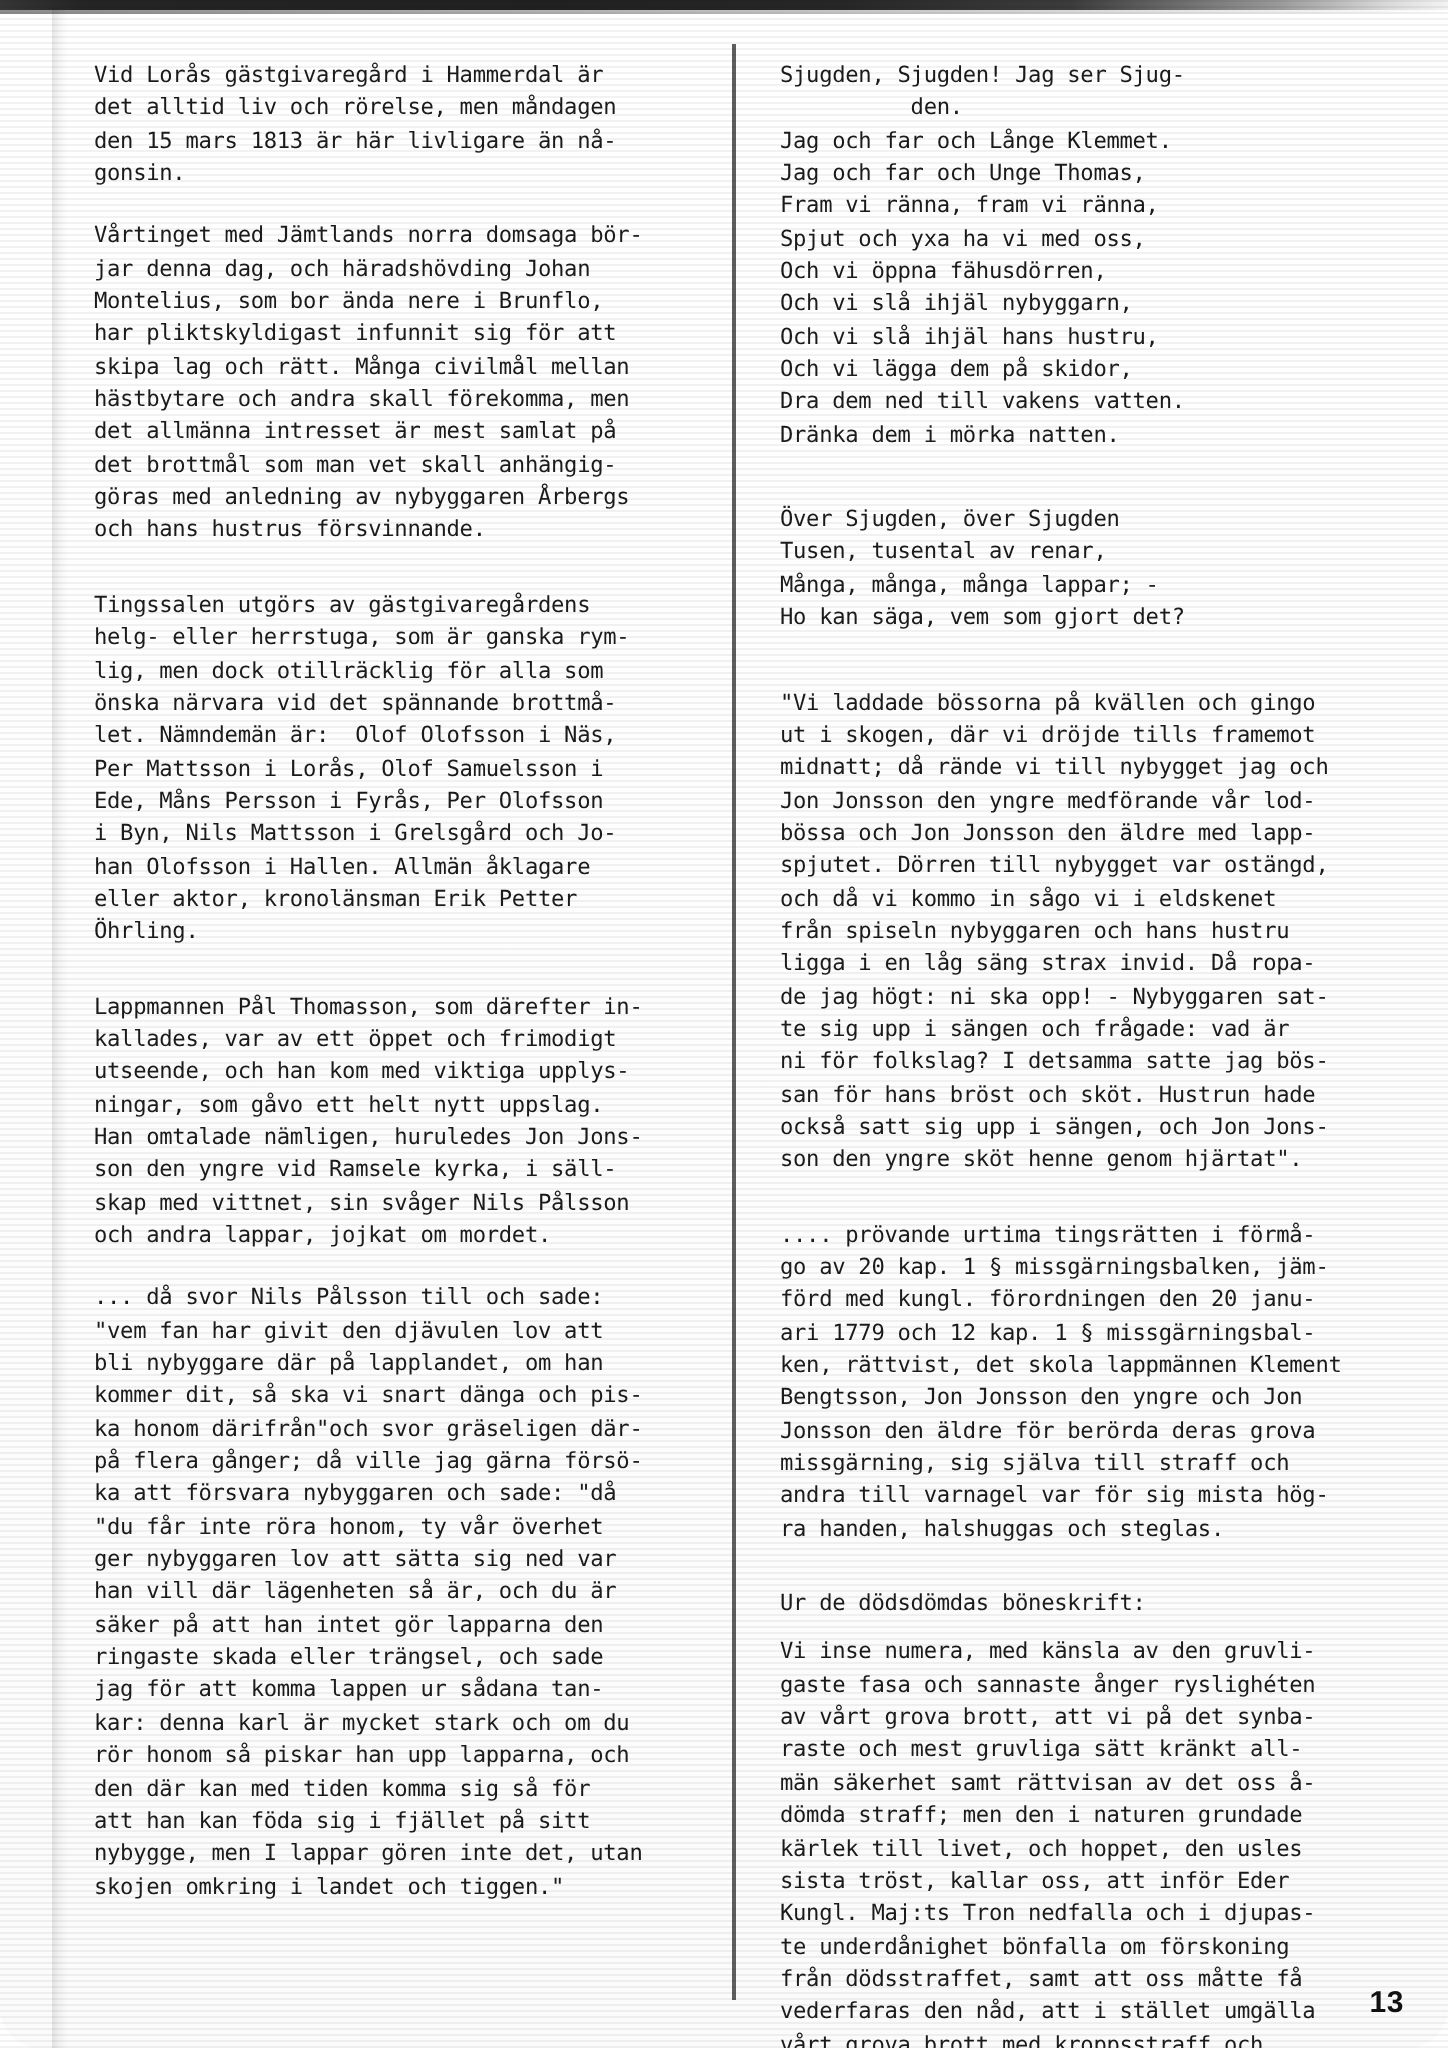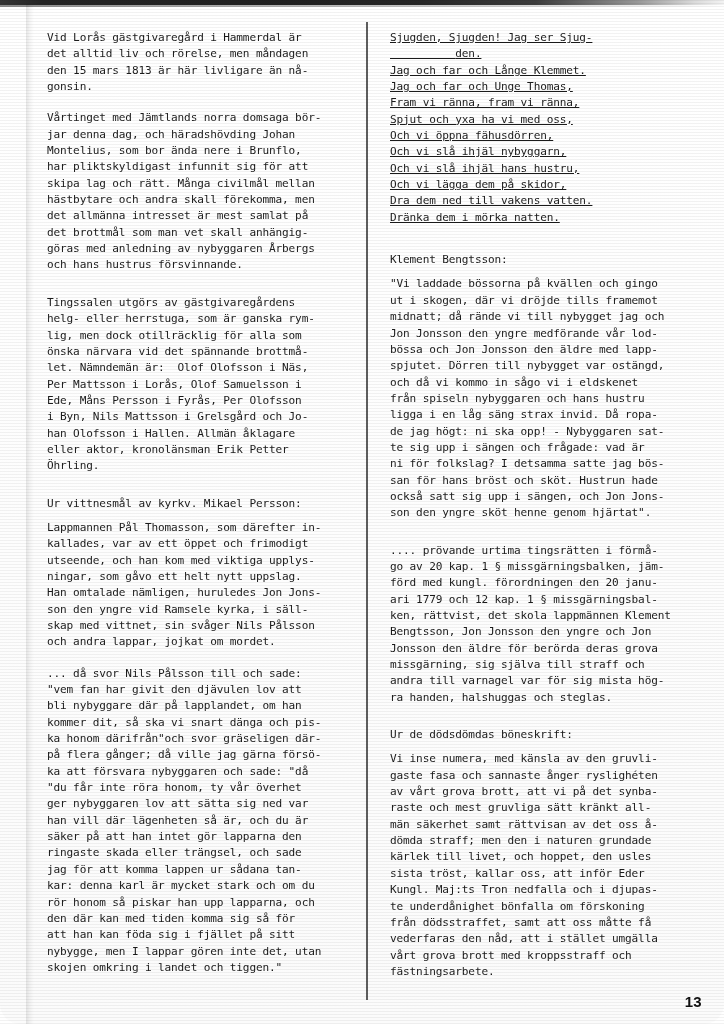--- a/index.html
+++ b/index.html
@@ -85,21 +85,21 @@
   .block {
     margin: 0 0 15px 0;
     font-size: 11.1px;
     line-height: 16.35px;
     letter-spacing: -0.15px;
     white-space: pre-wrap;
     word-break: keep-all;
   }
   .block.gap-md  { margin-bottom: 21px; }
   .block.heading { margin-bottom: 8px; }
-  .block.verse   { margin-bottom: 26px; text-decoration: underline; }
+  .block.verse   { margin-bottom: 26px; }
 
   
   .folio {
     position: absolute;
     right: 22px;
     bottom: 14px;
     font-family: "Liberation Sans", sans-serif;
     font-weight: 700;
     font-size: 15px;
     letter-spacing: .3px;
@@ -148,21 +148,20 @@
 helg- eller herrstuga, som är ganska rym-
 lig, men dock otillräcklig för alla som
 önska närvara vid det spännande brottmå-
 let. Nämndemän är:  Olof Olofsson i Näs,
 Per Mattsson i Lorås, Olof Samuelsson i
 Ede, Måns Persson i Fyrås, Per Olofsson
 i Byn, Nils Mattsson i Grelsgård och Jo-
 han Olofsson i Hallen. Allmän åklagare
 eller aktor, kronolänsman Erik Petter
 Öhrling.</p>
-    <p class="block heading">Ur vittnesmål av kyrkv. Mikael Persson:</p>
     <p class="block">Lappmannen Pål Thomasson, som därefter in-
 kallades, var av ett öppet och frimodigt
 utseende, och han kom med viktiga upplys-
 ningar, som gåvo ett helt nytt uppslag.
 Han omtalade nämligen, huruledes Jon Jons-
 son den yngre vid Ramsele kyrka, i säll-
 skap med vittnet, sin svåger Nils Pålsson
 och andra lappar, jojkat om mordet.</p>
     <p class="block gap-md">... då svor Nils Pålsson till och sade:
 "vem fan har givit den djävulen lov att
@@ -191,21 +190,24 @@
 Jag och far och Långe Klemmet.
 Jag och far och Unge Thomas,
 Fram vi ränna, fram vi ränna,
 Spjut och yxa ha vi med oss,
 Och vi öppna fähusdörren,
 Och vi slå ihjäl nybyggarn,
 Och vi slå ihjäl hans hustru,
 Och vi lägga dem på skidor,
 Dra dem ned till vakens vatten.
 Dränka dem i mörka natten.</p>
-    <p class="block heading">Klement Bengtsson:</p>
+    <p class="block verse">Över Sjugden, över Sjugden
+Tusen, tusental av renar,
+Många, många, många lappar; -
+Ho kan säga, vem som gjort det?</p>
     <p class="block gap-md">"Vi laddade bössorna på kvällen och gingo
 ut i skogen, där vi dröjde tills framemot
 midnatt; då rände vi till nybygget jag och
 Jon Jonsson den yngre medförande vår lod-
 bössa och Jon Jonsson den äldre med lapp-
 spjutet. Dörren till nybygget var ostängd,
 och då vi kommo in sågo vi i eldskenet
 från spiseln nybyggaren och hans hustru
 ligga i en låg säng strax invid. Då ropa-
 de jag högt: ni ska opp! - Nybyggaren sat-

